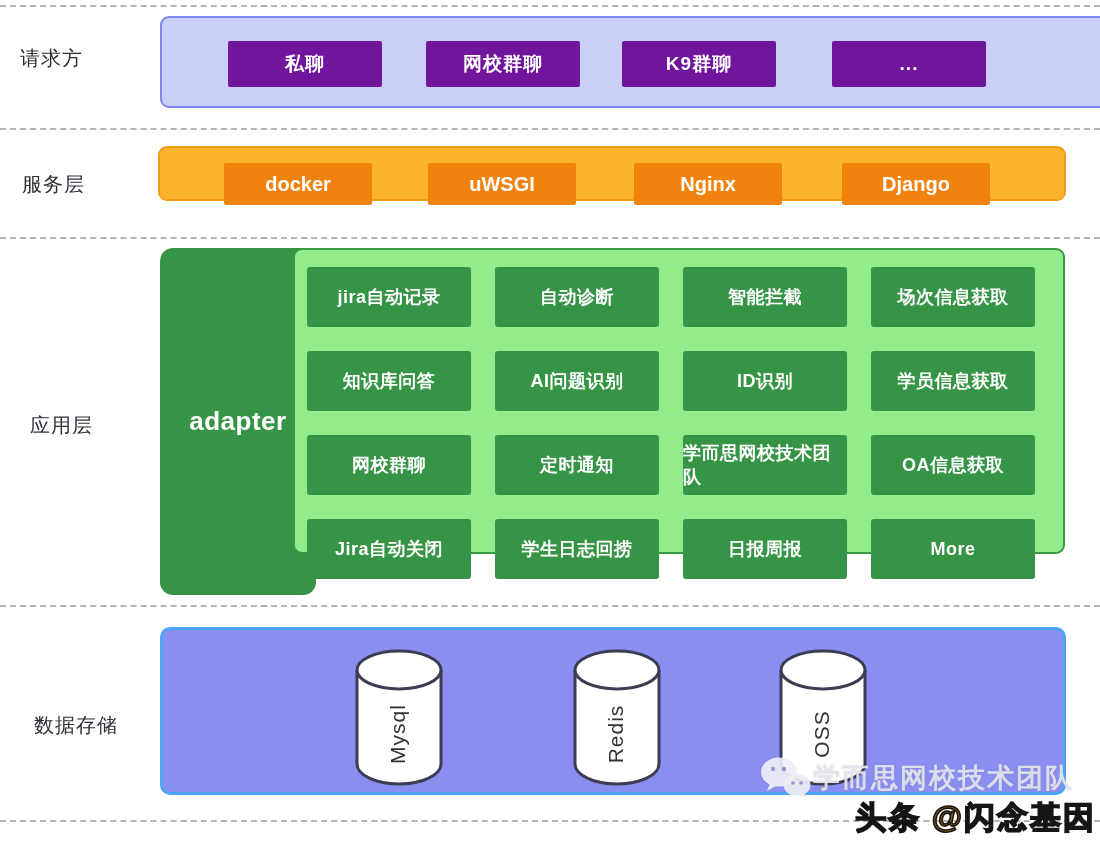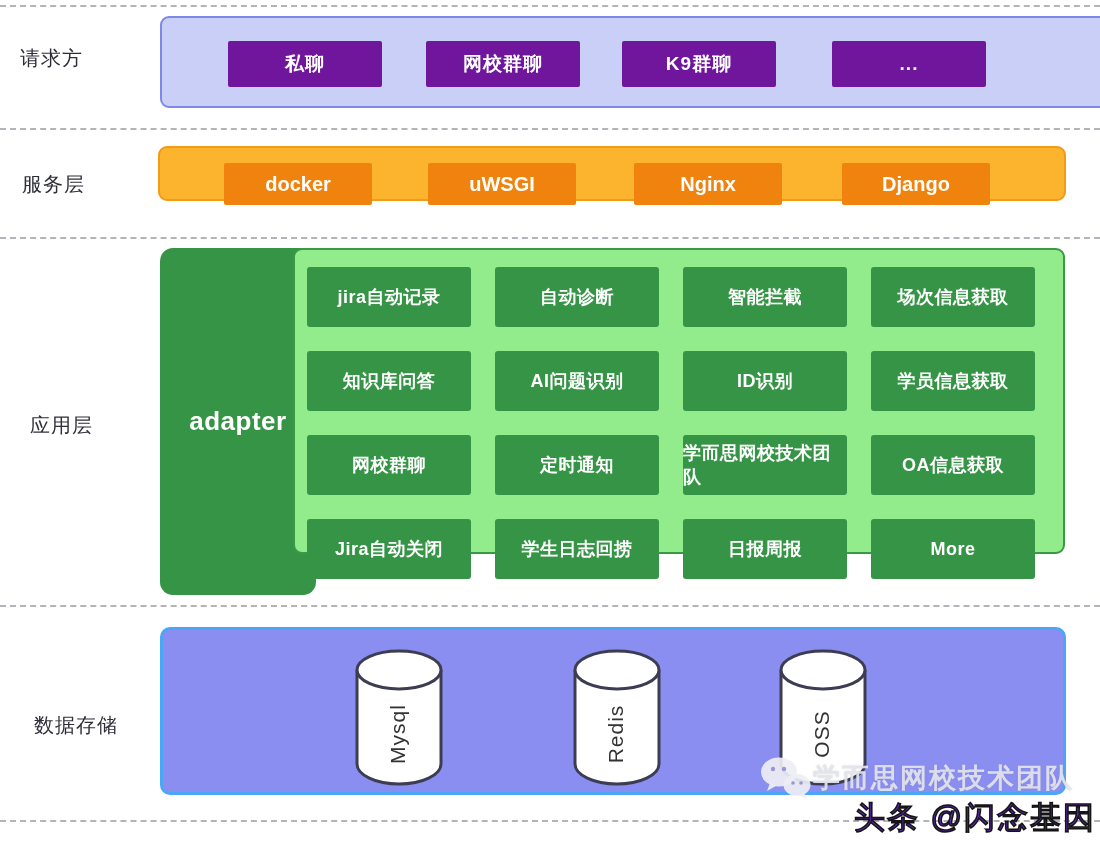--- a/index.html
+++ b/index.html
@@ -68,22 +68,22 @@
   .watermark {
     position:absolute; left:760px; top:756px; display:flex; align-items:center; gap:1px;
     z-index:3;
   }
   .watermark-text {
     font-size:27px; color:rgba(228,228,236,.92); letter-spacing:2px; font-weight:bold;
     text-shadow:0 0 2px rgba(120,120,140,.25);
   }
   .byline {
     position:absolute; right:4px; top:797px; z-index:4;
-    font-size:31px; font-weight:normal; letter-spacing:2px;
-    color:#6d28d9; -webkit-text-stroke:1.6px #151515;
+    font-size:31px; font-weight:bold; letter-spacing:2px;
+    color:#a16207; -webkit-text-stroke:1.6px #151515;
     text-shadow:0 0 1px #000;
   }
 </style>
 </head>
 <body>
 
 <div class="canvas">
 
   <div class="dash" style="top:5px"></div>
   <div class="dash" style="top:128px"></div>

